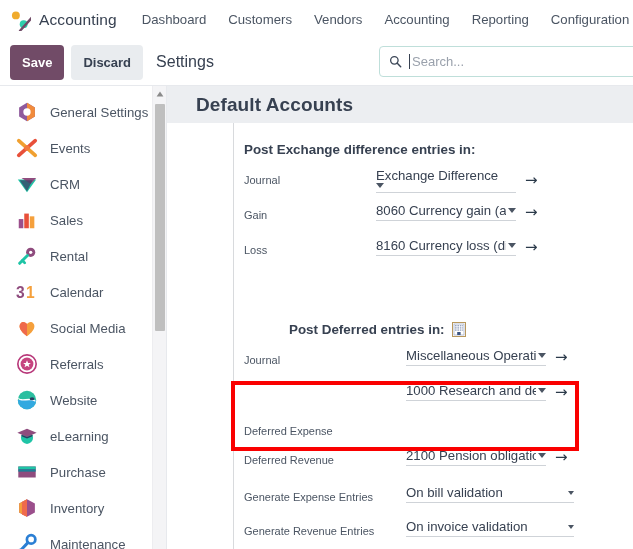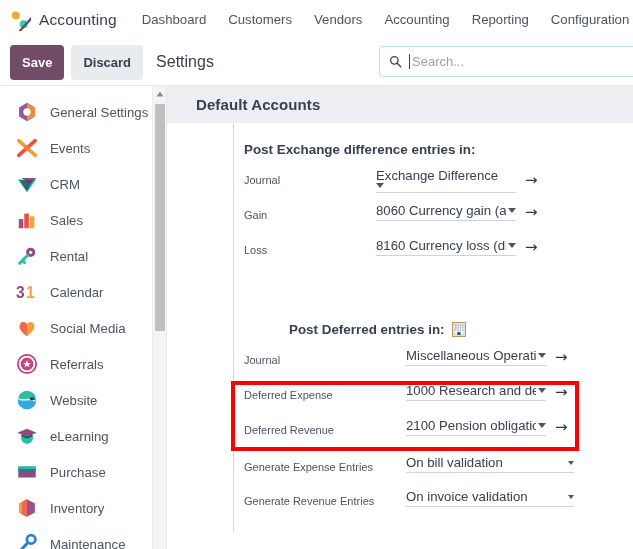--- a/index.html
+++ b/index.html
@@ -96,21 +96,21 @@
   
   .content {
     position: absolute; left: 167px; top: 86px; width: 466px; height: 463px;
     background: #ffffff; overflow: hidden;
   }
   .section-head {
     height: 37px; background: #eceef1; display: flex; align-items: center;
     padding-left: 29px;
   }
   .section-head-title {
-    font-size: 15px; font-weight: bold; color: #374151; letter-spacing: .1px;
+    font-size: 19px; font-weight: bold; color: #374151; letter-spacing: .1px;
   }
   .blocks { position: relative; padding-left: 66px; }
   .block { position: relative; padding-left: 11px; }
   .block-rail {
     position: absolute; left: 0; top: 0; bottom: 0; width: 1px; background: #d8dadd;
   }
   .block-title {
     font-size: 13.4px; font-weight: bold; color: #374151;
     display: flex; align-items: center; gap: 7px; white-space: nowrap;
   }
@@ -398,21 +398,21 @@
           <div class="field">
             <div class="fv" style="width:140px;">
               <span class="fv-text">Miscellaneous Operati</span>
               <span class="caret-down"></span>
             </div>
             <span class="arrow-int">→</span>
           </div>
         </div>
 
         <div class="row" style="margin-bottom:8px;">
-          <span class="row-label" style="width:162px;">Deferred Expense</span>
+          <span class="row-label" style="width:162px;margin-top:36px;">Deferred Expense</span>
           <div class="field">
             <div class="fv" style="width:140px;">
               <span class="fv-text">1000 Research and dev</span>
               <span class="caret-down"></span>
             </div>
             <span class="arrow-int">→</span>
           </div>
         </div>
 
         <div class="row" style="margin-bottom:10px;">

